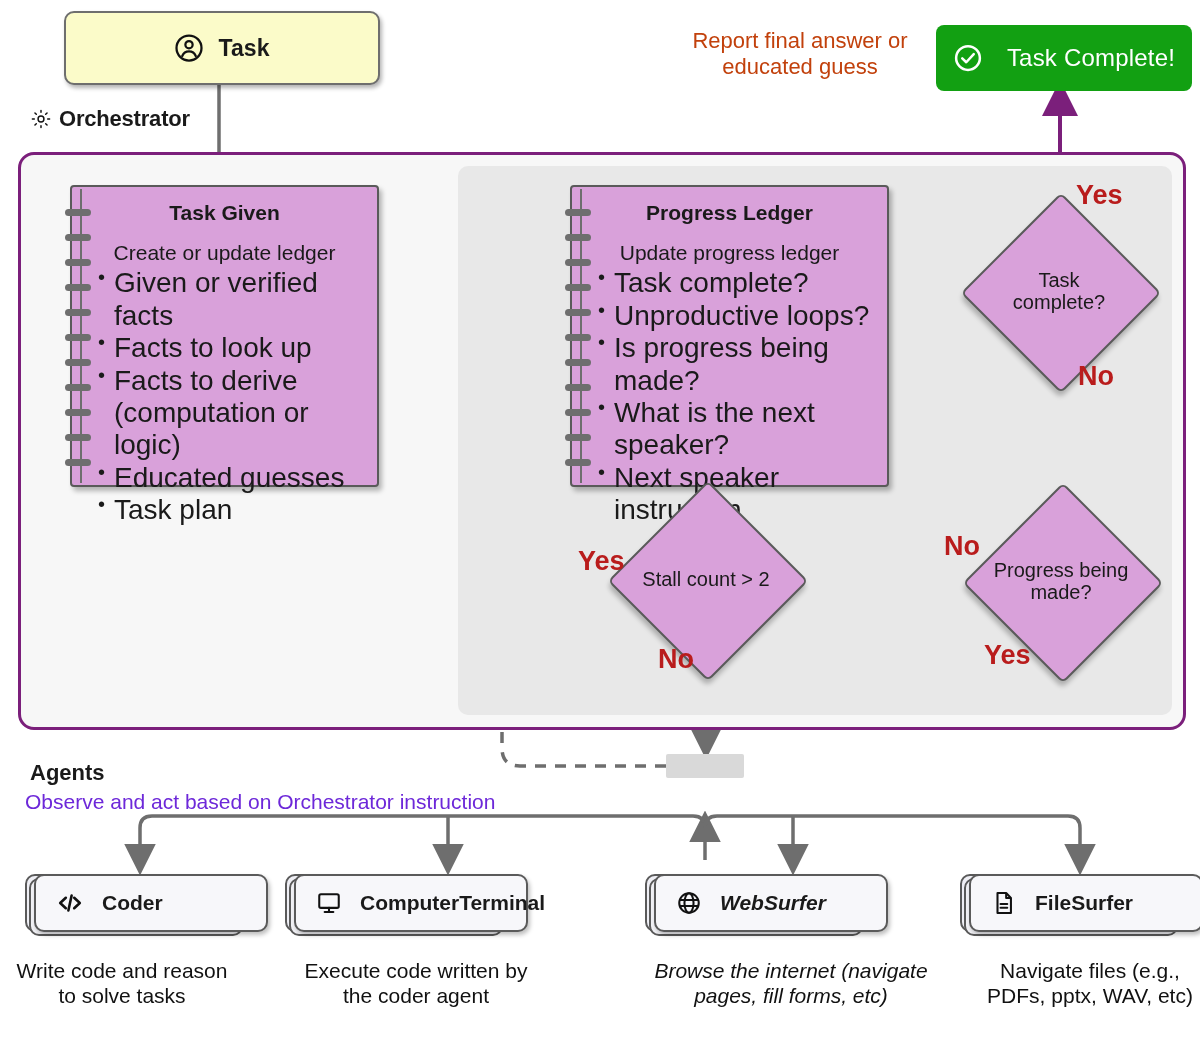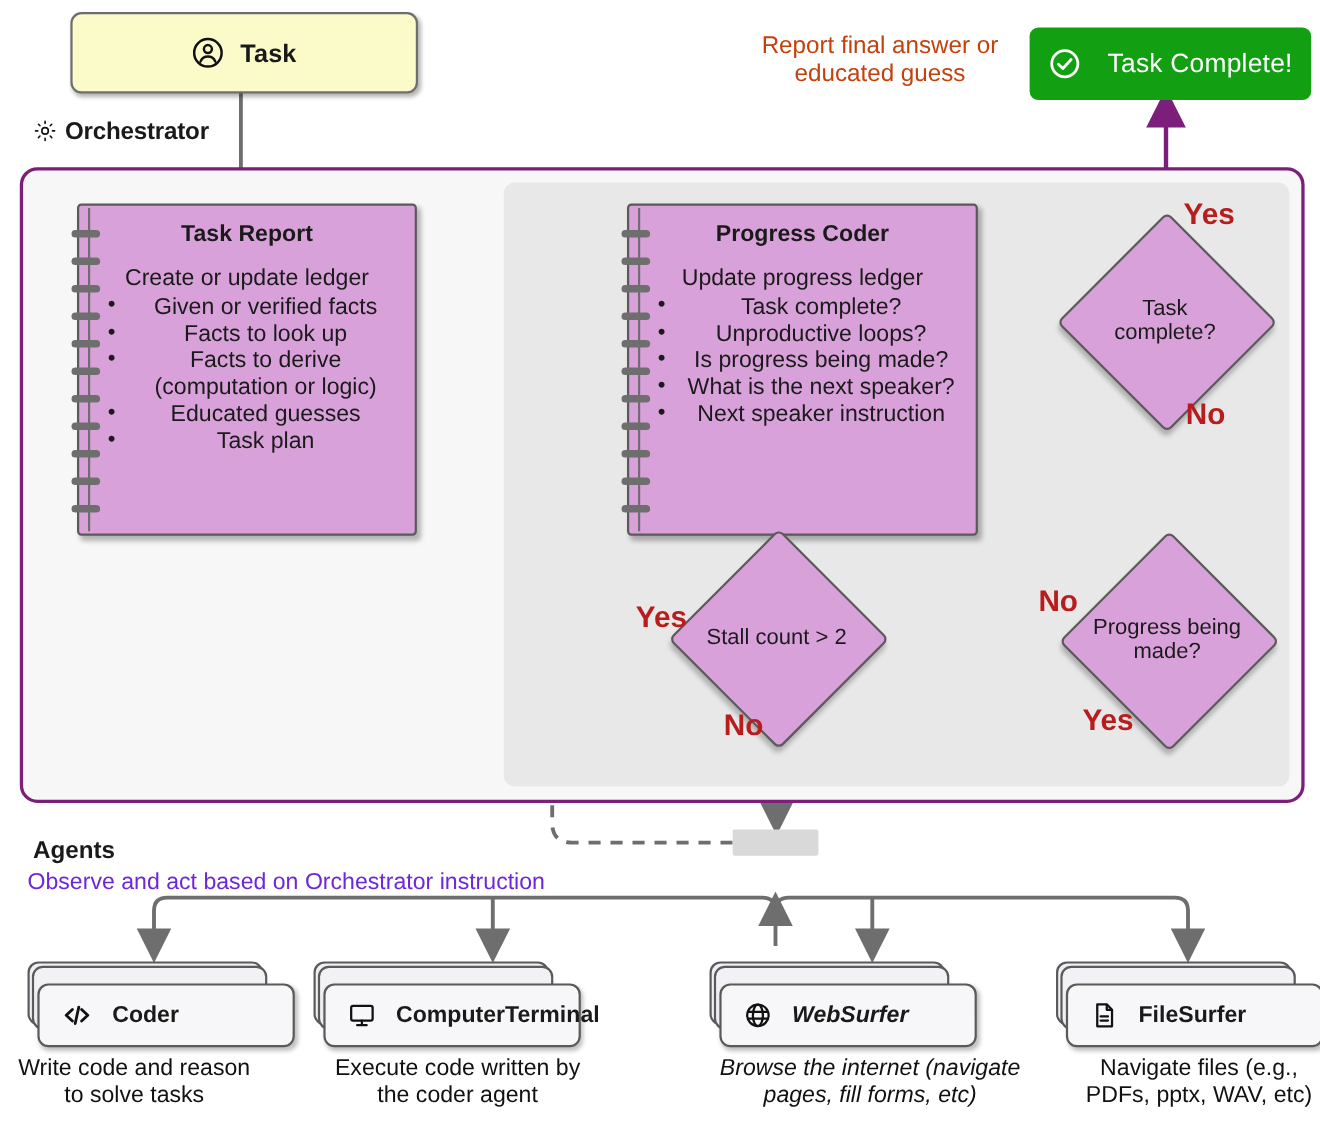--- a/index.html
+++ b/index.html
@@ -48,21 +48,21 @@
   .ledger .title{
     text-align:center;font-size:21px;font-weight:700;margin:14px 0 0 0;padding:0 12px;
   }
   .ledger .subtitle{
     text-align:center;font-size:21px;margin:16px 0 2px 0;padding:0 10px;line-height:1.15;
   }
   .ledger ul{
     list-style:none;margin:0;padding:0 8px 0 26px;
   }
   .ledger li{
-    font-size:21px;line-height:1.16;margin:0 0 0 0;position:relative;padding-left:16px;text-align:center;
+    font-size:28px;line-height:1.16;margin:0 0 0 0;position:relative;padding-left:16px;
   }
   .ledger li:before{
     content:"\2022";position:absolute;left:0;top:-1px;font-size:20px;
   }
   .spiral{position:absolute;left:-10px;top:0;width:30px;height:100%;pointer-events:none;}
 
   #task-ledger{left:70px;top:185px;width:305px;height:298px;}
   #progress-ledger{left:570px;top:185px;width:315px;height:298px;}
 
   
@@ -106,21 +106,21 @@
     background:#d9d9d9;border-radius:2px;
   }
 
   .agent{position:absolute;width:220px;}
   .agent .stack{position:relative;height:62px;}
   .agent .sheet{
     position:absolute;border:2px solid #5a5a5a;border-radius:10px;background:#f4f4f8;
   }
   .agent .s3{left:0px;top:0px;width:210px;height:54px;background:#efeff5;}
   .agent .s2{left:4px;top:4px;width:210px;height:54px;background:#f2f2f6;}
-  .agent .s1{left:9px;top:20px;width:210px;height:54px;background:#f7f7fa;
+  .agent .s1{left:9px;top:0;width:210px;height:54px;background:#f7f7fa;
     box-shadow:2px 3px 4px rgba(0,0,0,.25);display:flex;align-items:center;gap:18px;padding-left:20px;}
   .agent .name{font-size:21px;font-weight:700;}
   .agent .desc{
     position:absolute;left:0;top:84px;width:230px;text-align:center;
     font-size:21px;line-height:1.2;color:#111;
   }
   #agent-coder{left:25px;top:874px;}
   #agent-terminal{left:285px;top:874px;}
   #agent-web{left:645px;top:874px;font-style:italic;}
   #agent-file{left:960px;top:874px;}
@@ -219,21 +219,21 @@
         <rect x="3" y="97" width="26" height="7" rx="3.5"></rect>
         <rect x="3" y="122" width="26" height="7" rx="3.5"></rect>
         <rect x="3" y="147" width="26" height="7" rx="3.5"></rect>
         <rect x="3" y="172" width="26" height="7" rx="3.5"></rect>
         <rect x="3" y="197" width="26" height="7" rx="3.5"></rect>
         <rect x="3" y="222" width="26" height="7" rx="3.5"></rect>
         <rect x="3" y="247" width="26" height="7" rx="3.5"></rect>
         <rect x="3" y="272" width="26" height="7" rx="3.5"></rect>
       </g>
     </svg>
-    <div class="title">Task Report</div>
+    <div class="title">Task Given</div>
     <div class="subtitle">Create or update ledger</div>
     <ul>
       <li>Given or verified facts</li>
       <li>Facts to look up</li>
       <li>Facts to derive (computation or logic)</li>
       <li>Educated guesses</li>
       <li>Task plan</li>
     </ul>
   </div>
 
@@ -247,21 +247,21 @@
         <rect x="3" y="97" width="26" height="7" rx="3.5"></rect>
         <rect x="3" y="122" width="26" height="7" rx="3.5"></rect>
         <rect x="3" y="147" width="26" height="7" rx="3.5"></rect>
         <rect x="3" y="172" width="26" height="7" rx="3.5"></rect>
         <rect x="3" y="197" width="26" height="7" rx="3.5"></rect>
         <rect x="3" y="222" width="26" height="7" rx="3.5"></rect>
         <rect x="3" y="247" width="26" height="7" rx="3.5"></rect>
         <rect x="3" y="272" width="26" height="7" rx="3.5"></rect>
       </g>
     </svg>
-    <div class="title">Progress Coder</div>
+    <div class="title">Progress Ledger</div>
     <div class="subtitle">Update progress ledger</div>
     <ul>
       <li>Task complete?</li>
       <li>Unproductive loops?</li>
       <li>Is progress being made?</li>
       <li>What is the next speaker?</li>
       <li>Next speaker instruction</li>
     </ul>
   </div>
 

